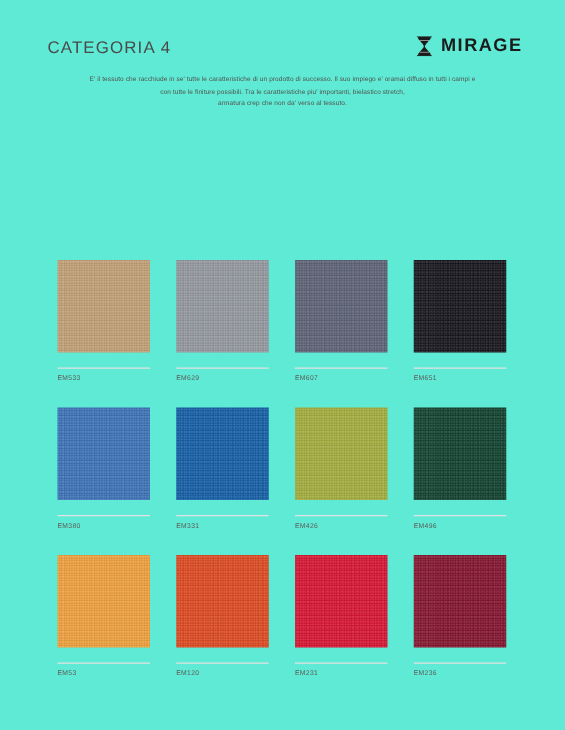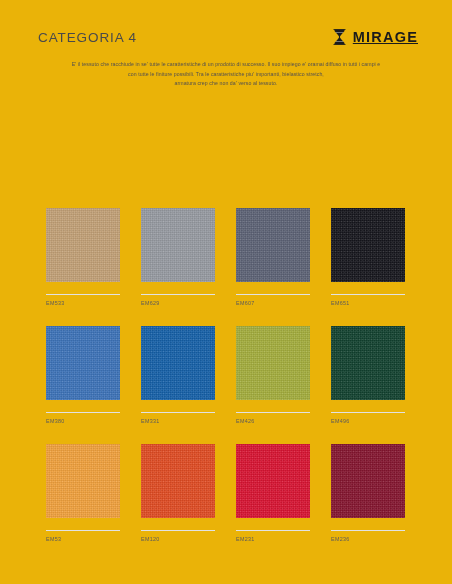--- a/index.html
+++ b/index.html
@@ -14,21 +14,21 @@
     font-family: "Liberation Sans", sans-serif;
     color: #3b3b3b;
     -webkit-font-smoothing: antialiased;
   }
 
   .page {
     position: relative;
     width: 452px;
     height: 584px;
     box-sizing: border-box;
-    background: #eab308;
+    background: #5eead4;
   }
 
   
   .header {
     position: absolute;
     top: 24px;
     left: 38px;
     right: 34px;
     height: 26px;
     display: flex;
@@ -55,21 +55,20 @@
     height: 16px;
     display: block;
   }
 
   .brand-name {
     font-size: 14.5px;
     font-weight: 700;
     letter-spacing: 1.2px;
     color: #1b1b1b;
     white-space: nowrap;
-    text-decoration: underline;
   }
 
   
   .intro {
     position: absolute;
     top: 60px;
     left: 40px;
     width: 372px;
     text-align: center;
     font-size: 5.2px;

